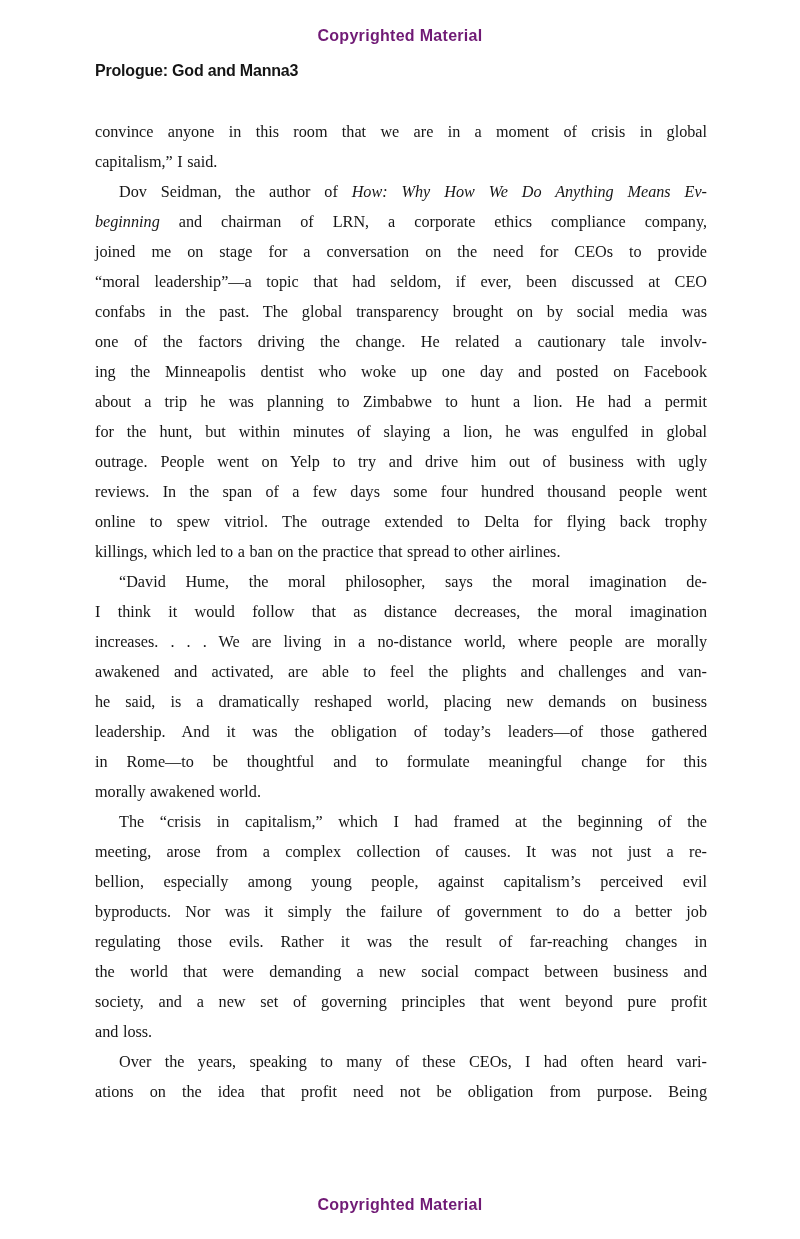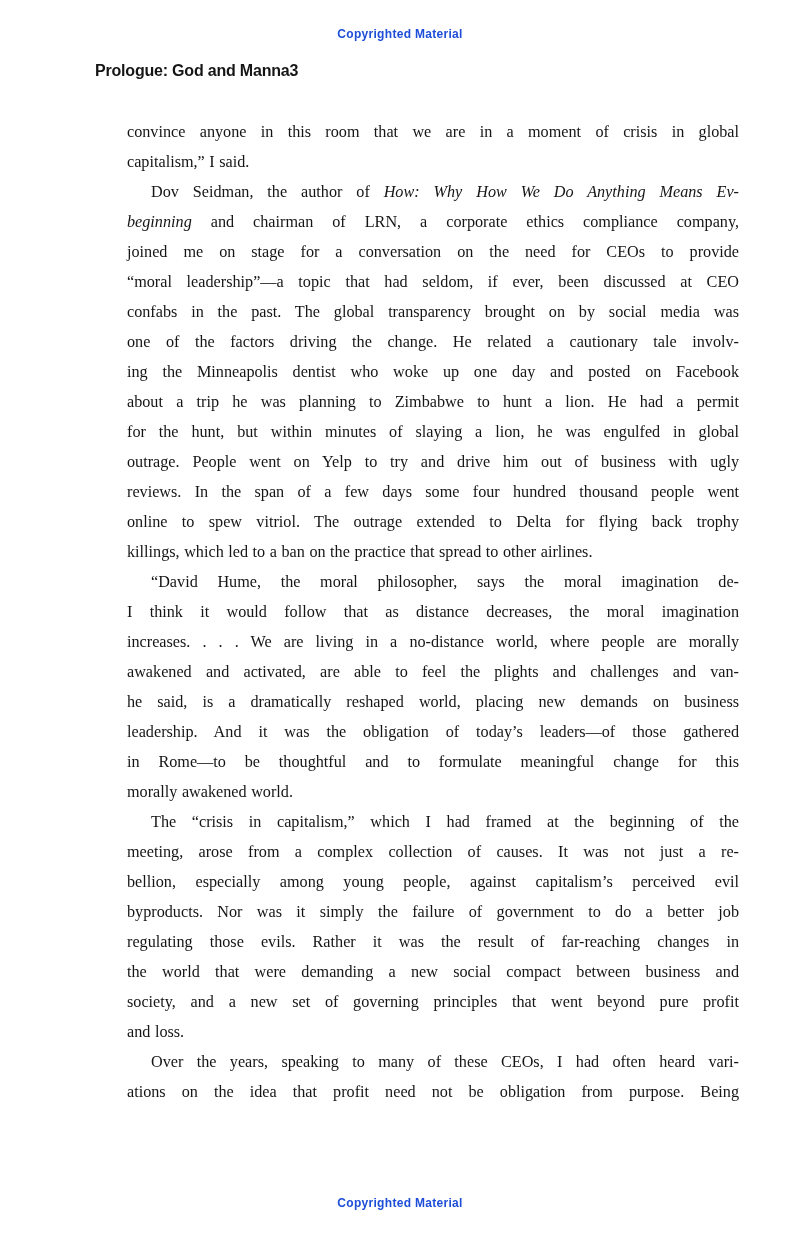--- a/index.html
+++ b/index.html
@@ -15,23 +15,23 @@
     overflow: hidden;
     font-family: "Liberation Serif", serif;
   }
   .copyright {
     position: absolute;
     left: 0;
     width: 800px;
     text-align: center;
     font-family: "Liberation Sans", sans-serif;
     font-weight: bold;
-    font-size: 12px;
+    font-size: 16px;
     letter-spacing: 0.3px;
-    color: #1d4ed8;
+    color: #701a75;
   }
   #copyright-top { top: 27px; }
   #copyright-bottom { top: 1196px; }
   #running-header {
     position: absolute;
     top: 62px;
     left: 95px;
     width: 612px;
     display: flex;
     justify-content: flex-start;
@@ -44,21 +44,20 @@
   }
   #text-block {
     position: absolute;
     top: 117px;
     left: 95px;
     width: 612px;
     font-size: 16.2px;
     line-height: 30px;
     color: #151515;
     word-spacing: 0.5px;
-    margin-left: 32px;
   }
   .line {
     text-align: justify;
     text-align-last: justify;
     height: 30px;
     white-space: normal;
   }
   .line.end {
     text-align: left;
     text-align-last: left;

